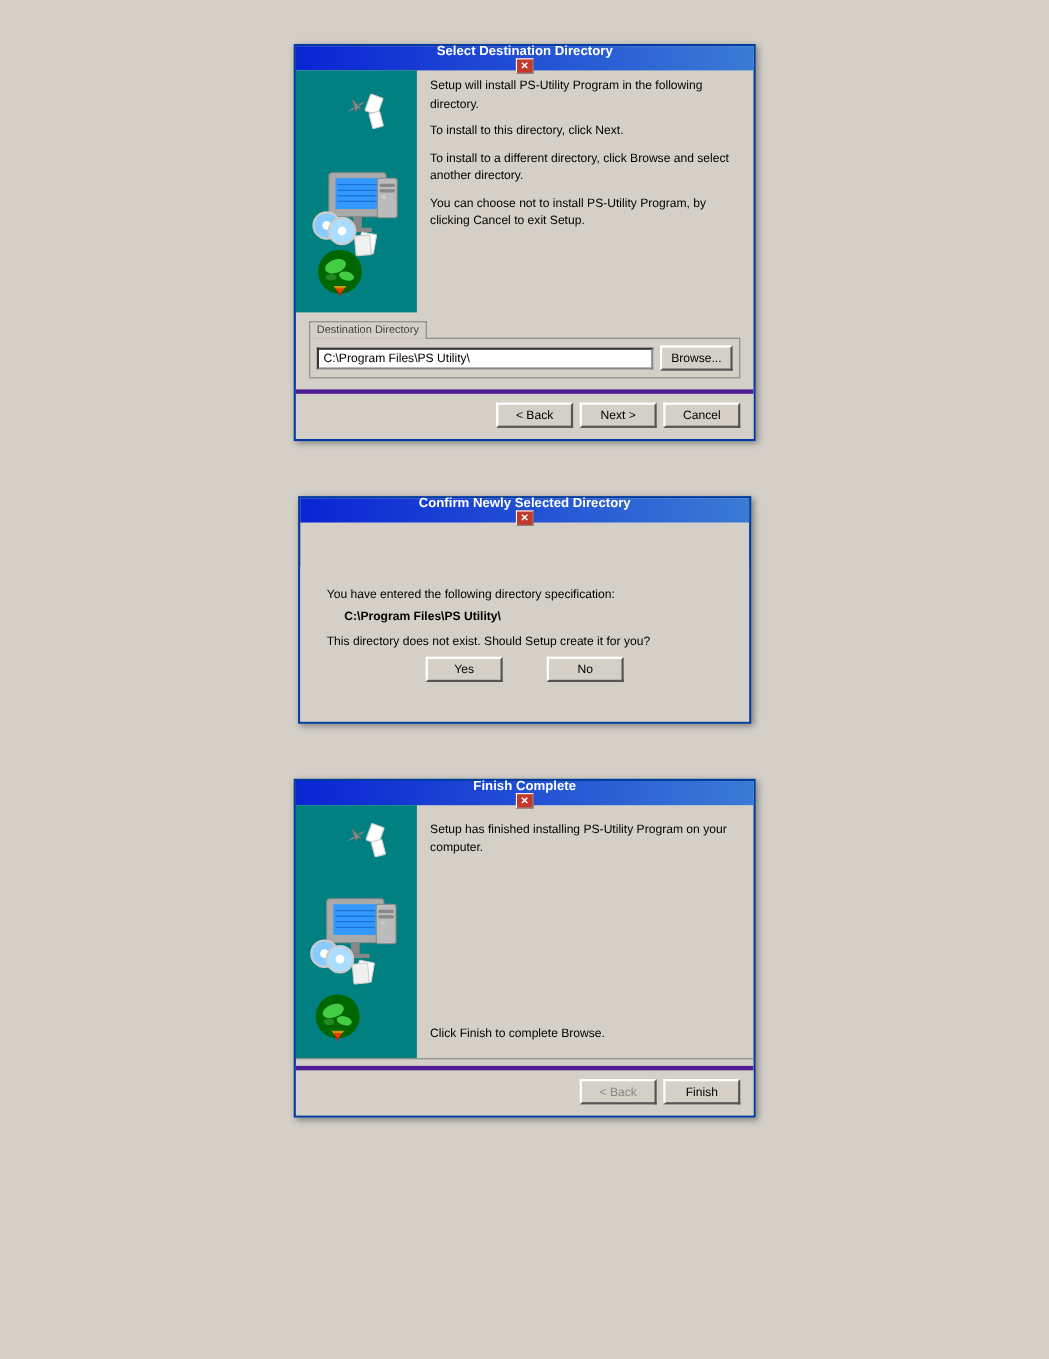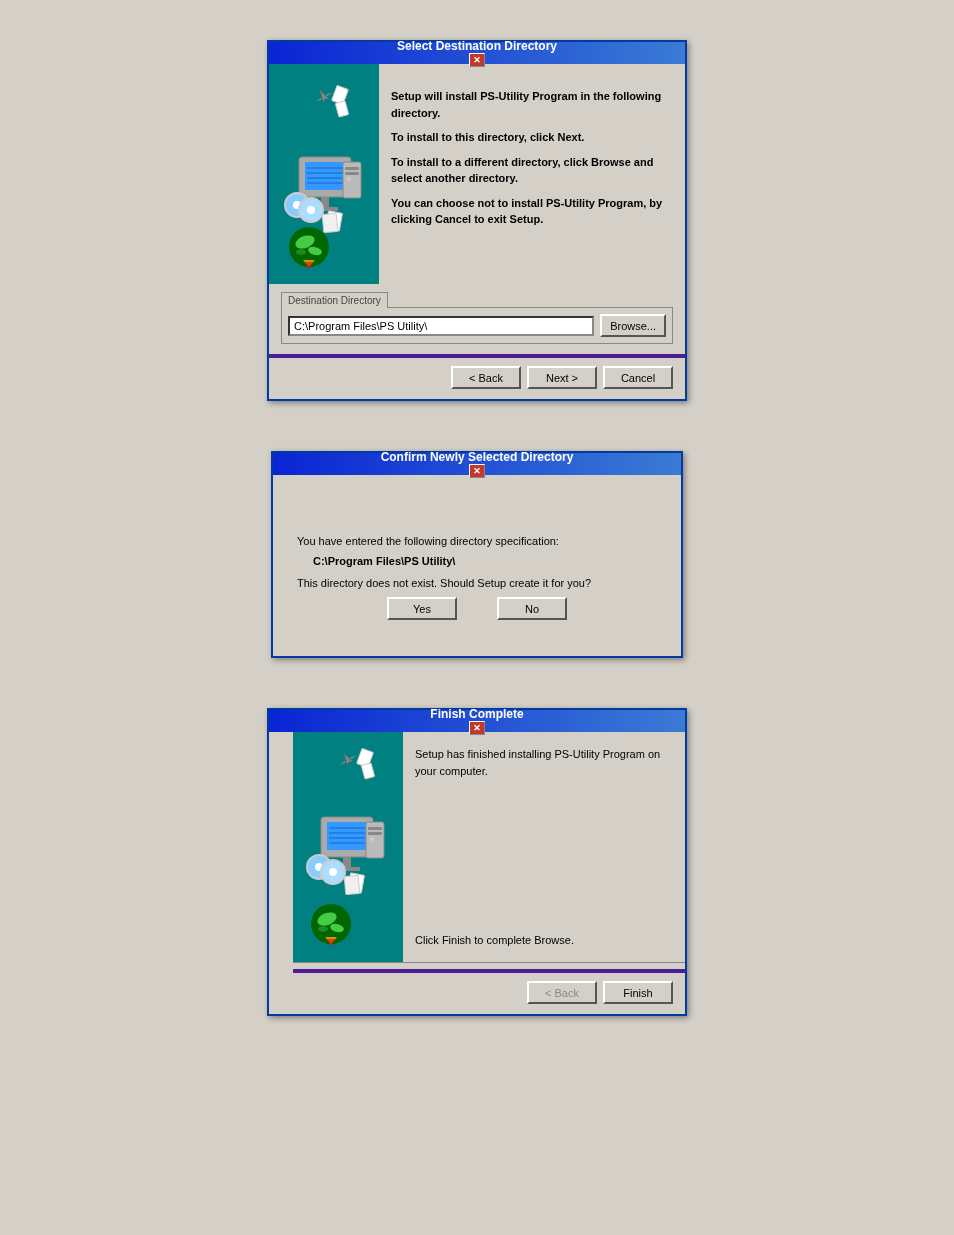--- a/index.html
+++ b/index.html
@@ -82,25 +82,24 @@
       display: flex;
       flex-direction: column;
       align-items: center;
       justify-content: center;
       padding: 10px;
       position: relative;
     }
 
     .dialog1-text {
       flex: 1;
-      padding: 24px 12px;
+      padding: 6px 12px;
       font-size: 11px;
       line-height: 1.5;
       color: #000;
-      font-weight: bold;
     }
 
     .dialog1-text p {
       margin-bottom: 8px;
     }
 
     .dest-dir-section {
       padding: 8px 12px 10px 12px;
     }
 
@@ -214,21 +213,20 @@
     }
 
     
     .dialog3 {
       width: 420px;
     }
 
     .dialog3-body {
       display: flex;
       flex-direction: column;
-      padding-left: 24px;
     }
 
     .dialog3-content {
       display: flex;
       flex-direction: row;
     }
 
     .dialog3-image {
       width: 110px;
       background: #008080;

